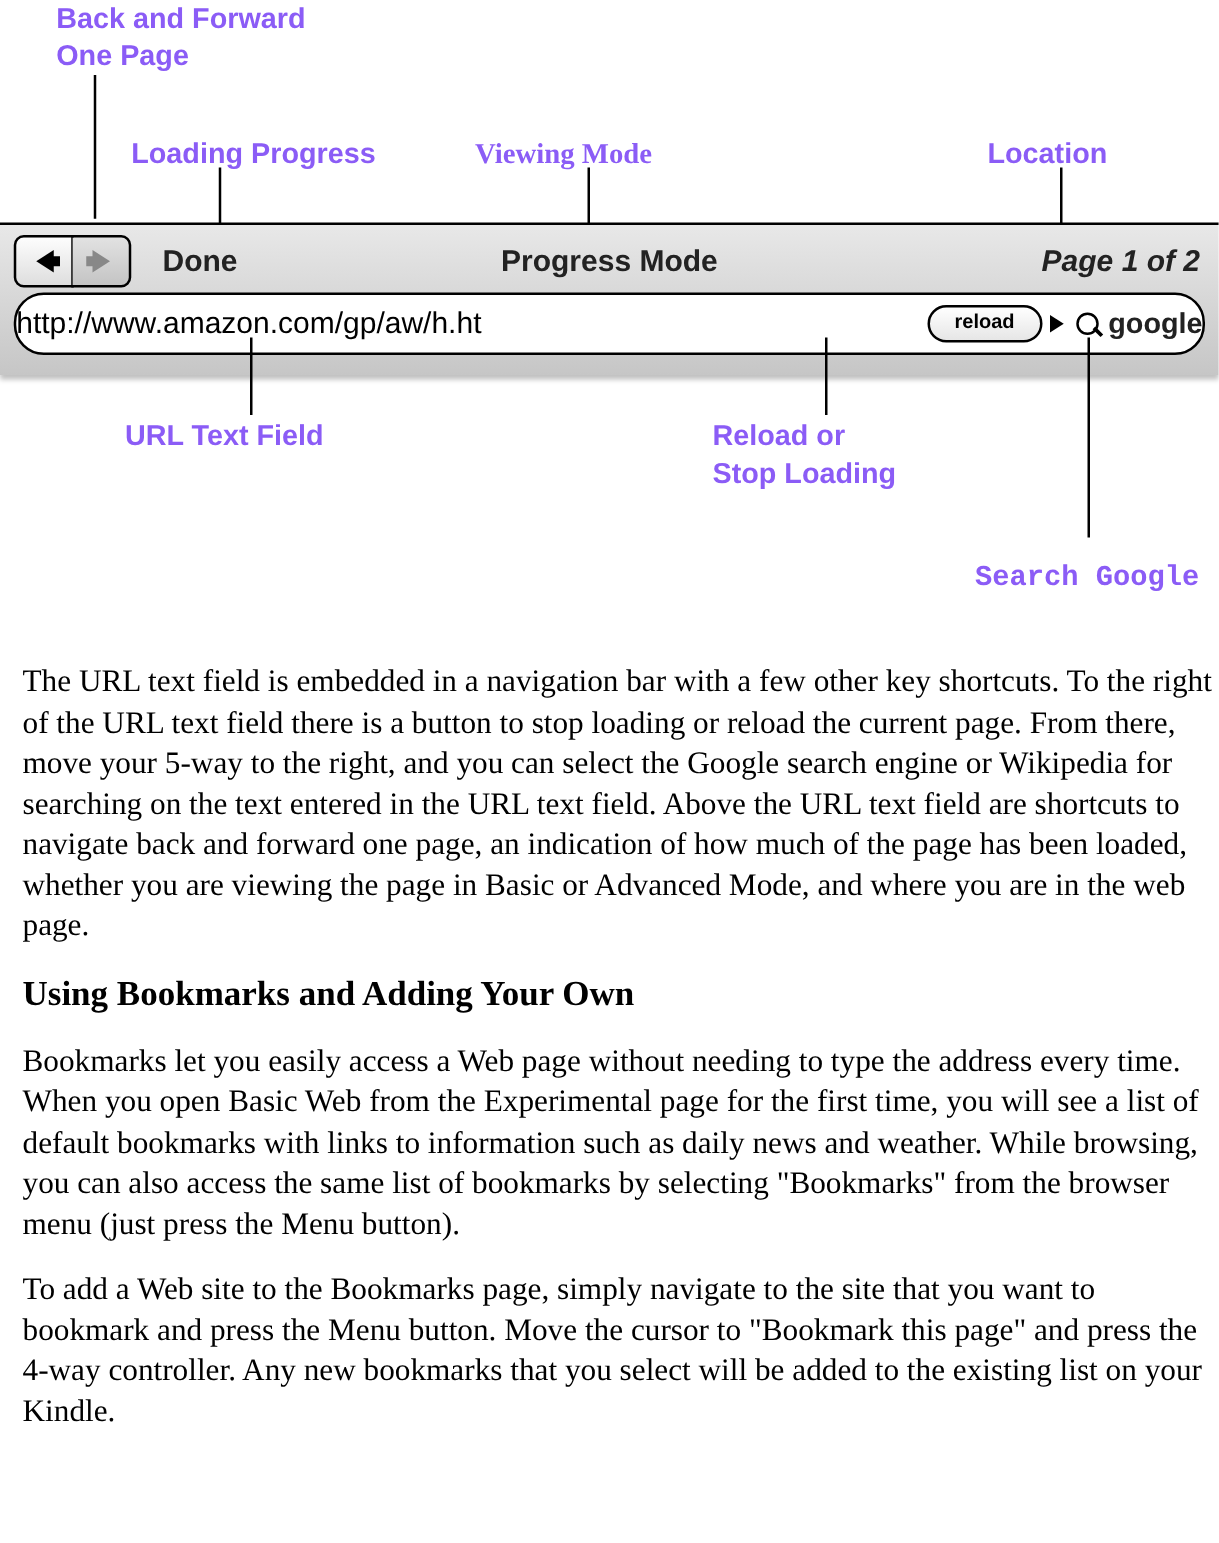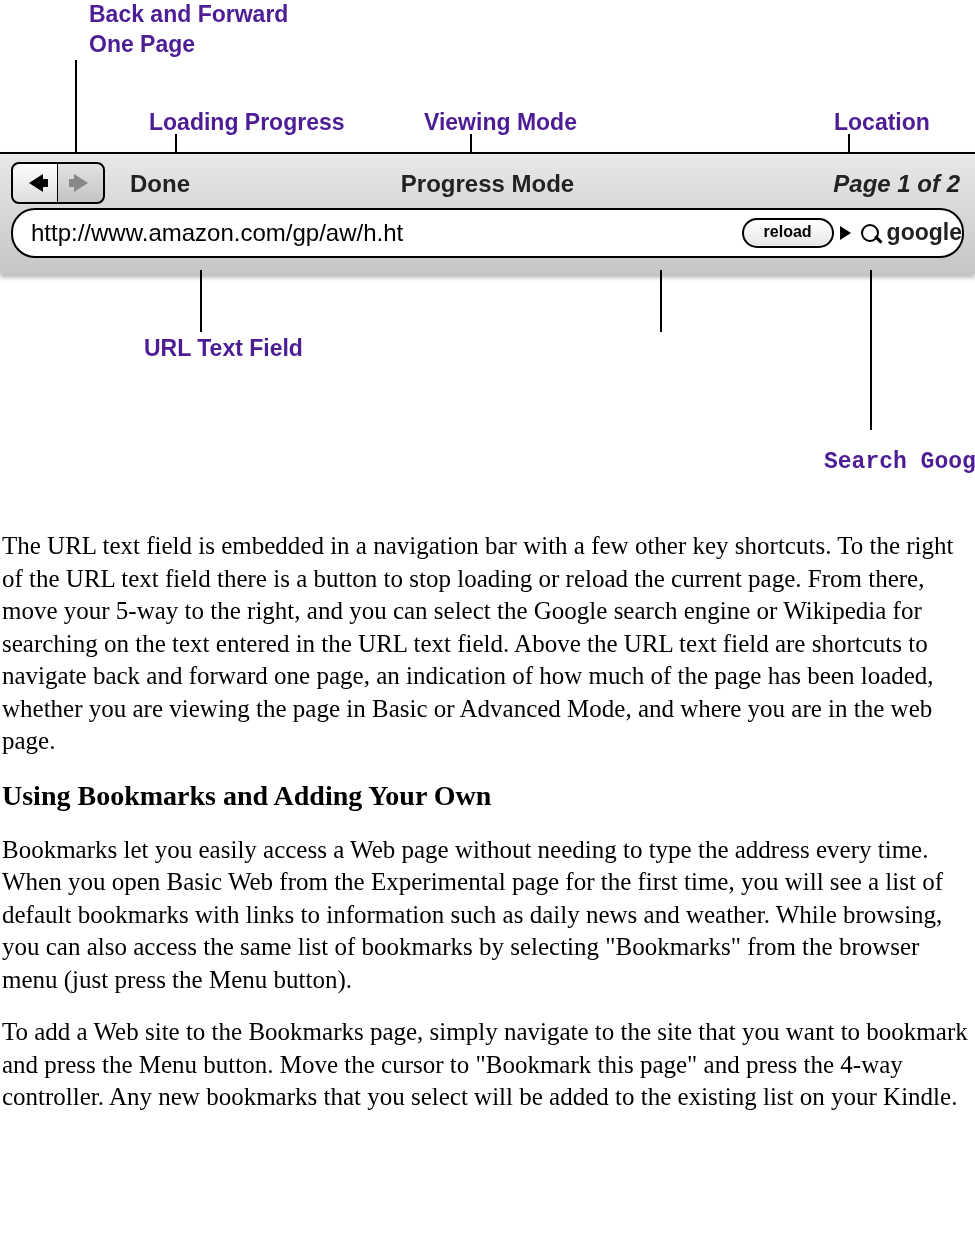--- a/index.html
+++ b/index.html
@@ -14,36 +14,35 @@
   }
   .diagram {
     position: relative;
     width: 975px;
     height: 470px;
   }
   .label {
     position: absolute;
     font-family: Arial, Helvetica, sans-serif;
     font-weight: bold;
-    color: #4c1d95;
+    color: #8b5cf6;
     font-size: 23px;
     white-space: nowrap;
-    margin-left: 44px;
   }
   .line {
     position: absolute;
     background: #000;
   }
   .vline { width: 2px; }
 
   
   .toolbar {
     position: absolute;
     left: 0;
-    top: 152px;
+    top: 178px;
     width: 975px;
     height: 120px;
     border-top: 2px solid #000;
     background: linear-gradient(#e8e8e8, #c6c6c6);
     box-shadow: 0 4px 4px rgba(0,0,0,0.25);
   }
   .row1 {
     position: relative;
     height: 52px;
     width: 100%;
@@ -125,21 +124,20 @@
     background: #fff;
     border: 2px solid #000;
     border-radius: 24px;
     display: flex;
     align-items: center;
   }
   .url-text {
     font-family: Arial, Helvetica, sans-serif;
     font-size: 24px;
     color: #000;
-    padding-left: 18px;
     flex: 1;
     white-space: nowrap;
     overflow: hidden;
   }
   .reload-pill {
     font-family: Arial, Helvetica, sans-serif;
     font-size: 16px;
     font-weight: bold;
     border: 2px solid #000;
     border-radius: 18px;
@@ -172,39 +170,39 @@
   .mag::after{
     content:"";
     position:absolute;
     width: 9px; height: 2.5px;
     background:#000;
     transform: rotate(45deg);
     left: 11px; top: 12px;
   }
 
   .bodytext {
-    padding: 0 4px 0 2px;
+    padding: 0 4px 0 18px;
   }
   .bodytext p { margin: 0 0 20px 0; }
   .bodytext h3 {
     font-family: "Times New Roman", Times, serif;
     font-weight: bold;
     font-size: 28px;
     margin: 6px 0 20px 0;
   }
 </style>
 </head>
 <body>
 
 <div class="diagram">
 
   <div class="label" style="left:45px; top:0; white-space:pre;">Back and Forward
 One Page</div>
   <div class="label" style="left:105px; top:108px;text-align:center;">Loading Progress</div>
-  <div class="label" style="left:380px; top:108px;">Viewing Mode</div>
+  <div class="label" style="left:380px; top:108px;font-family:Liberation Serif, serif;">Viewing Mode</div>
   <div class="label" style="left:790px; top:108px;">Location</div>
 
   <div class="line vline" style="left:75px; top:60px; height:115px;"></div>
   <div class="line vline" style="left:175px; top:134px; height:50px;"></div>
   <div class="line vline" style="left:470px; top:134px; height:48px;"></div>
   <div class="line vline" style="left:848px; top:134px; height:48px;"></div>
 
   <div class="toolbar">
     <div class="row1">
       <div class="nav-btn back-btn">
@@ -224,20 +222,22 @@
         <div class="tri-right"></div>
         <div class="search-seg">
           <span class="mag"></span>
           <span>google</span>
         </div>
       </div>
     </div>
   </div>
 
   <div class="label" style="left:100px; top:334px;">URL Text Field</div>
+  <div class="label" style="left:570px; top:334px; white-space:pre;">Reload or
+Stop Loading</div>
   <div class="label" style="left:780px; top:448px;font-family:Liberation Mono, monospace;">Search Google</div>
 
   <div class="line vline" style="left:200px; top:270px; height:62px;"></div>
   <div class="line vline" style="left:660px; top:270px; height:62px;"></div>
   <div class="line vline" style="left:870px; top:270px; height:160px;"></div>
 
 </div>
 
 <div style="height:60px;"></div>
 

